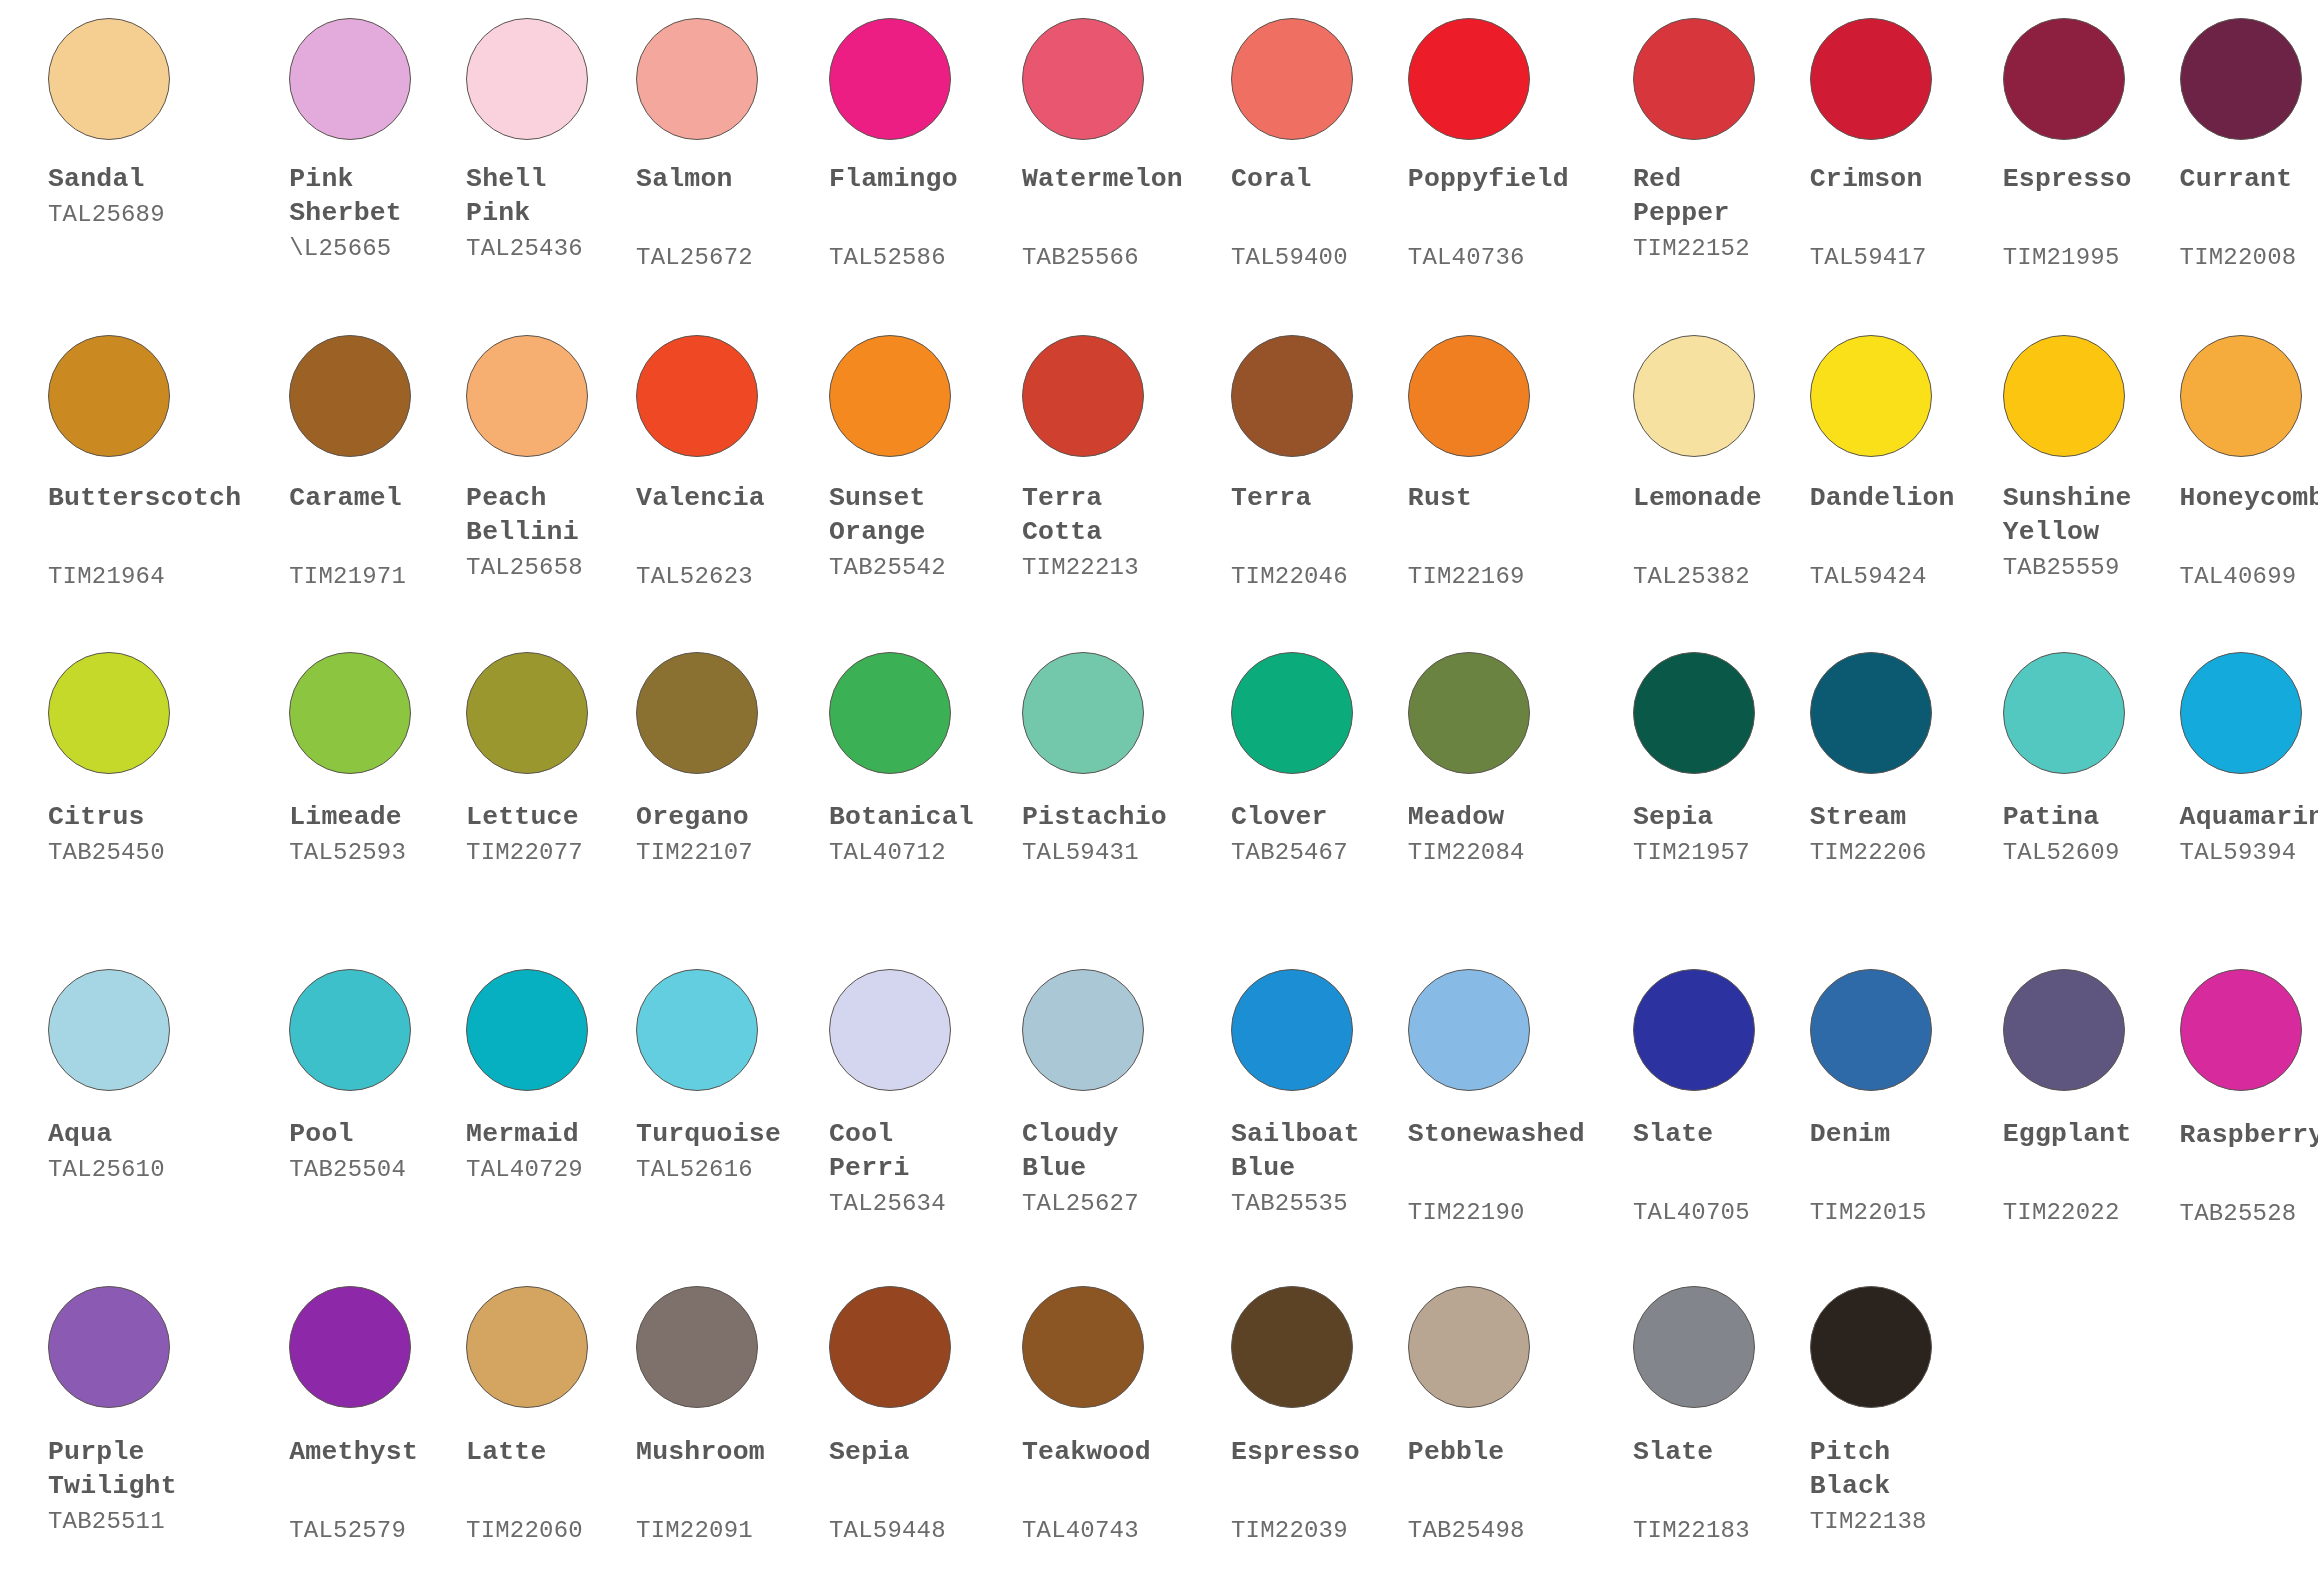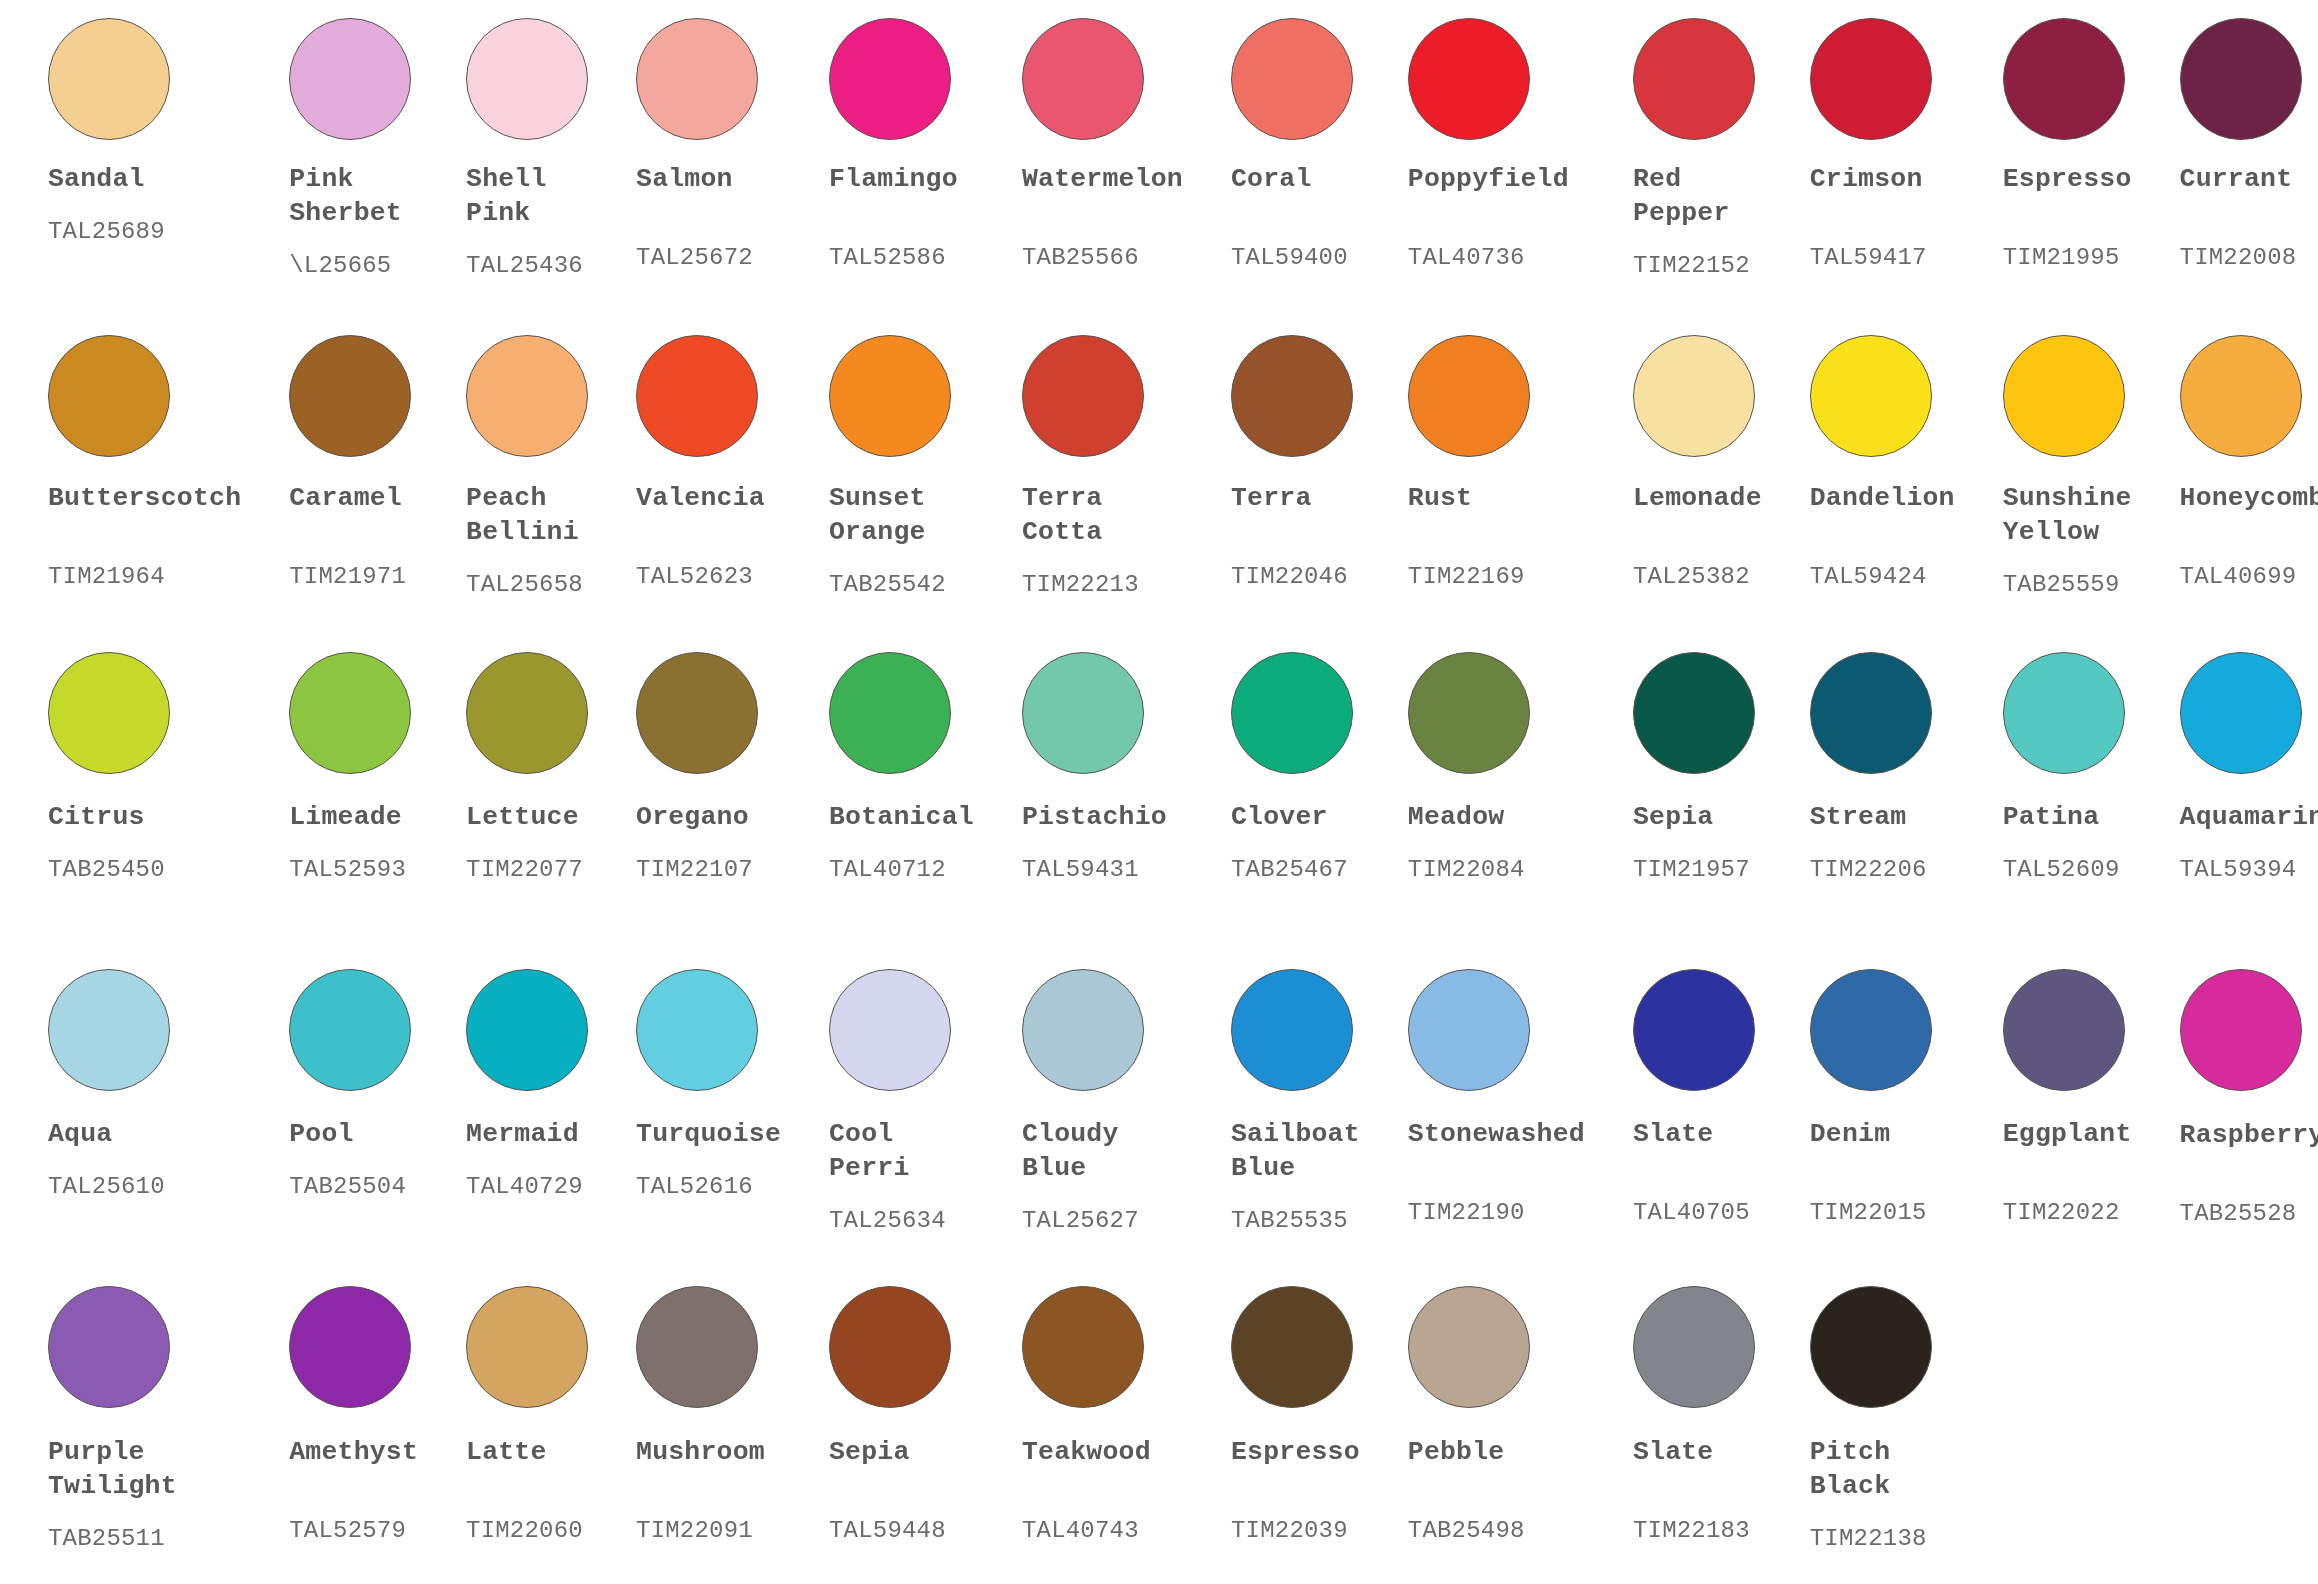--- a/index.html
+++ b/index.html
@@ -50,21 +50,21 @@
     font-size: 26.5px;
     line-height: 34px;
     color: #595959;
     letter-spacing: 0.2px;
     white-space: pre-line;
   }
   .code {
     font-size: 24px;
     line-height: 34px;
     color: #6b6b6b;
-    margin-top: 19px;
+    margin-top: 2px;
     letter-spacing: 0.2px;
   }
   
   .code.pad-1 { margin-top: 45px; }
   .code.pad-2 { margin-top: 79px; }
 
   
   .r1 .label-block { margin-top: 22.5px; }
   .r2 .label-block { margin-top: 24px; }
   .r3 .label-block { margin-top: 26px; }

